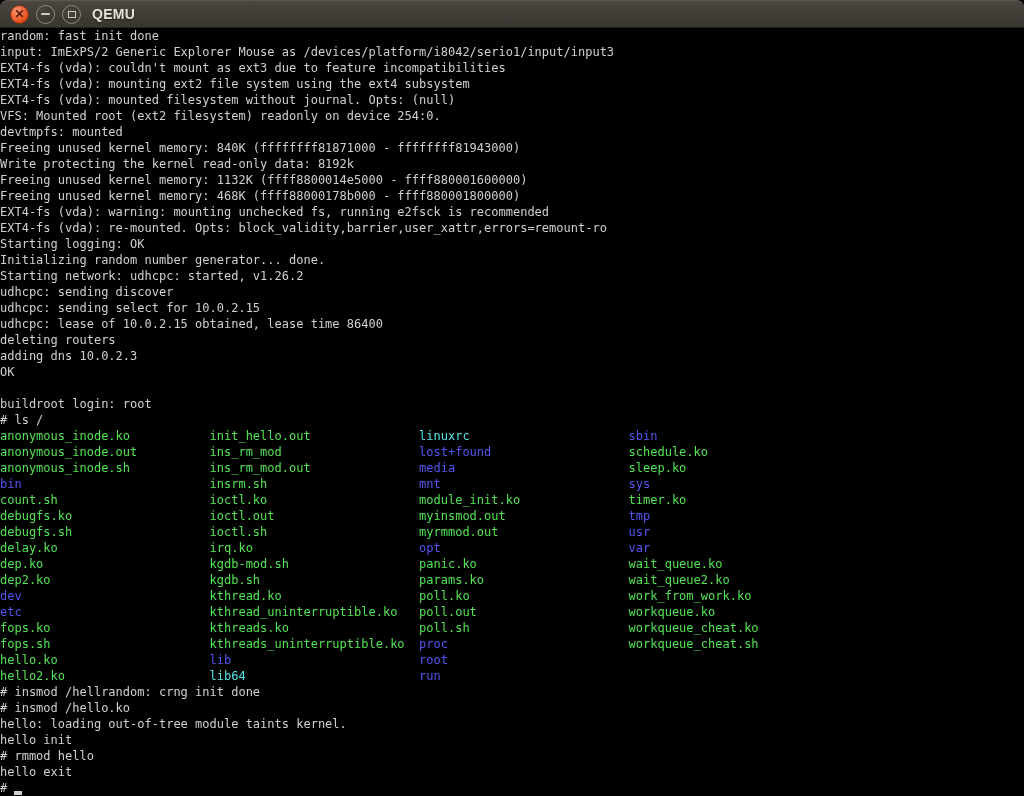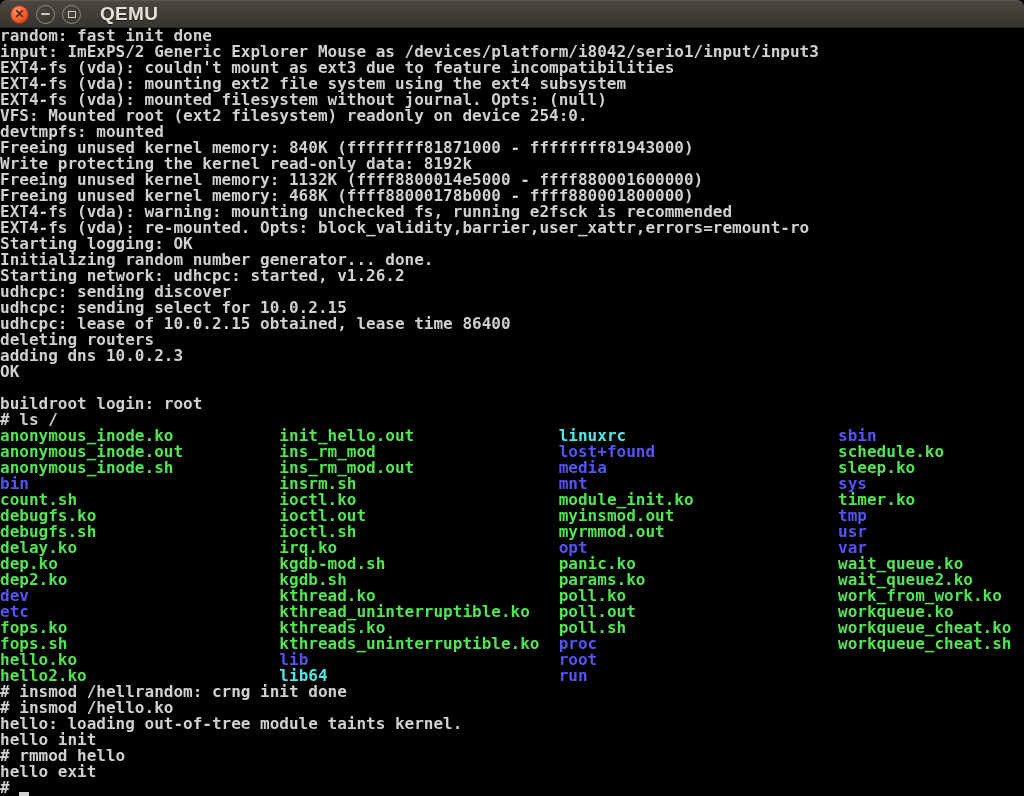--- a/index.html
+++ b/index.html
@@ -32,32 +32,32 @@
     color:#59210a;font-size:12px;font-weight:bold;line-height:1;
     transform:translateY(-0.5px);
   }
   .tb-btn.plain{
     background:radial-gradient(circle at 35% 30%, #4a453e 0%, #3b3731 70%);
     border:1.5px solid #8f8a80;
   }
   .min-bar{width:9px;height:2px;background:#cfcabf;border-radius:1px;}
   .max-box{width:8px;height:7px;border:1.6px solid #cfcabf;box-sizing:border-box;background:transparent;}
   .tb-title{
-    margin-left:12px;
-    color:#e6e2d8;font-size:19px;font-weight:bold;
+    margin-left:4px;
+    color:#e6e2d8;font-size:14px;font-weight:bold;
     text-shadow:0 1px 1px rgba(0,0,0,0.55);
     letter-spacing:0.3px;
   }
 
   
   .terminal{
     flex:1;background:var(--bg,#000);
     font-family:"DejaVu Sans Mono",monospace;
-    font-weight:bold;
-    font-size:16px;      
+    font-weight:normal;
+    font-size:12px;      
     line-height:16px;       
     white-space:pre;
     overflow:hidden;
     cursor:text;
   }
   .term-line{height:16px;}
   .c-fg{color:var(--fg,#d0d0d0);}
   .c-green{color:var(--green,#55e555);margin-top:24px;}
   .c-blue{color:var(--blue,#5555f5);}
   .c-cyan{color:var(--cyan,#55e5e5);}

